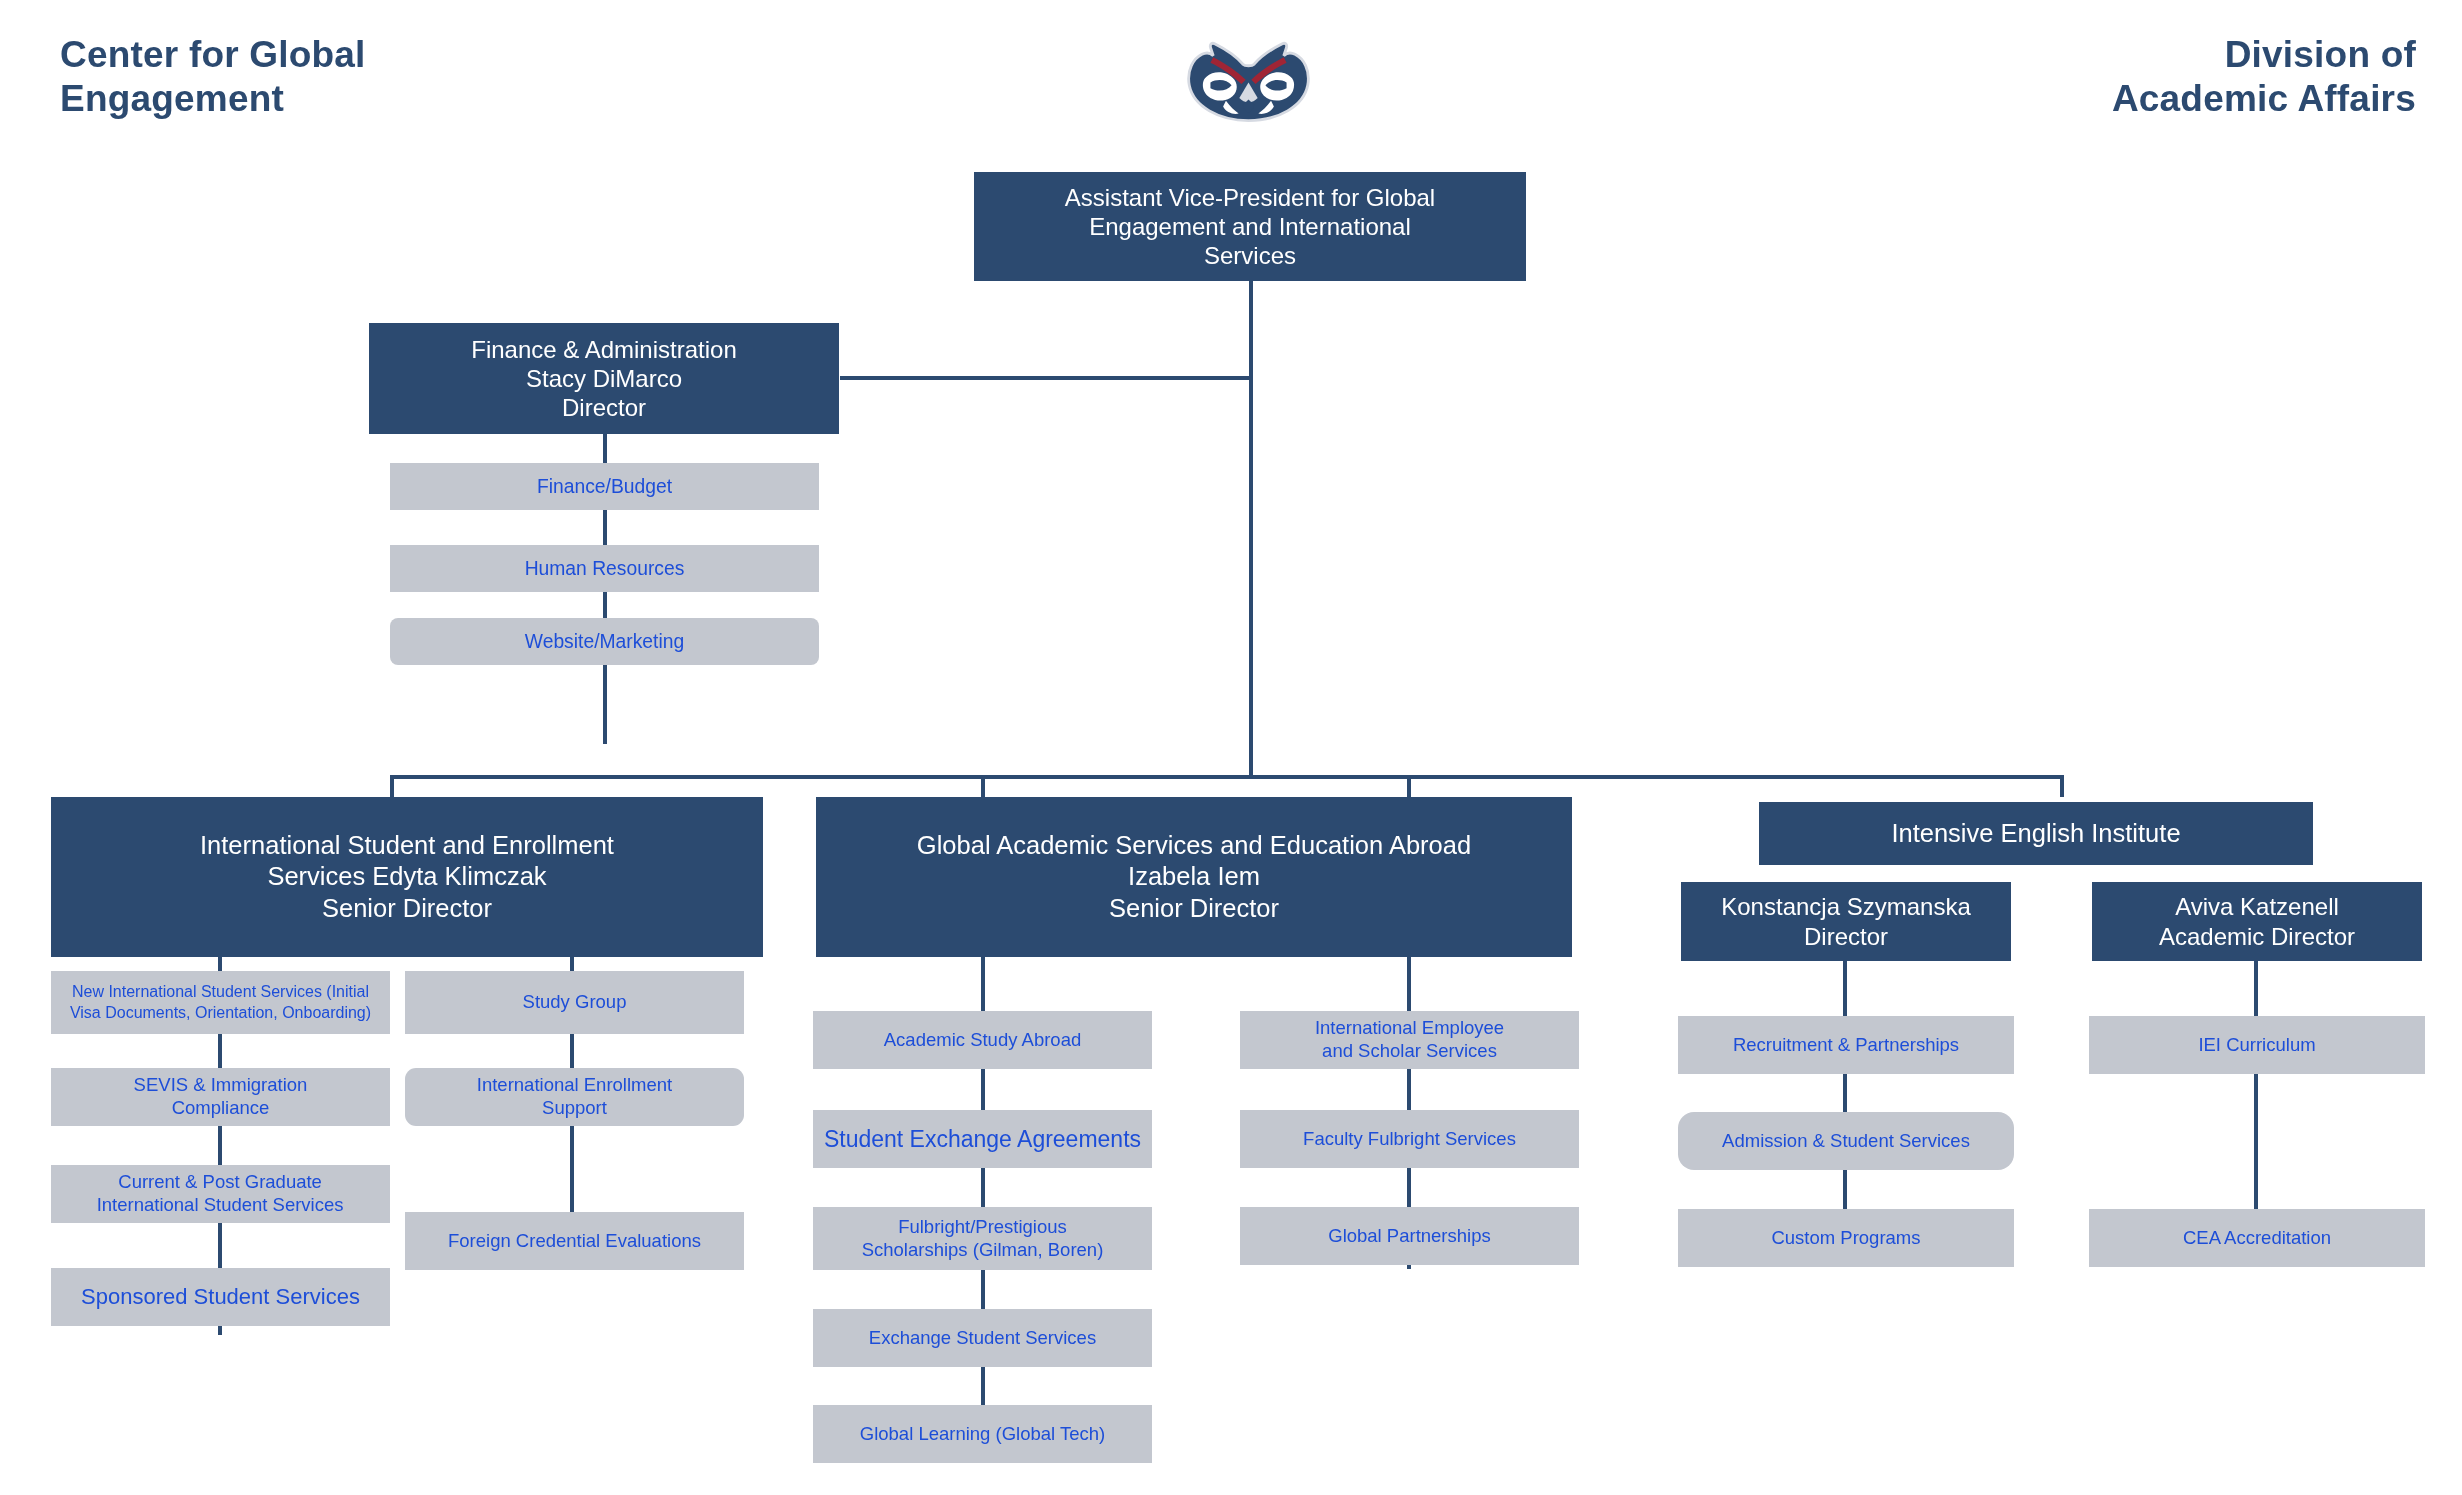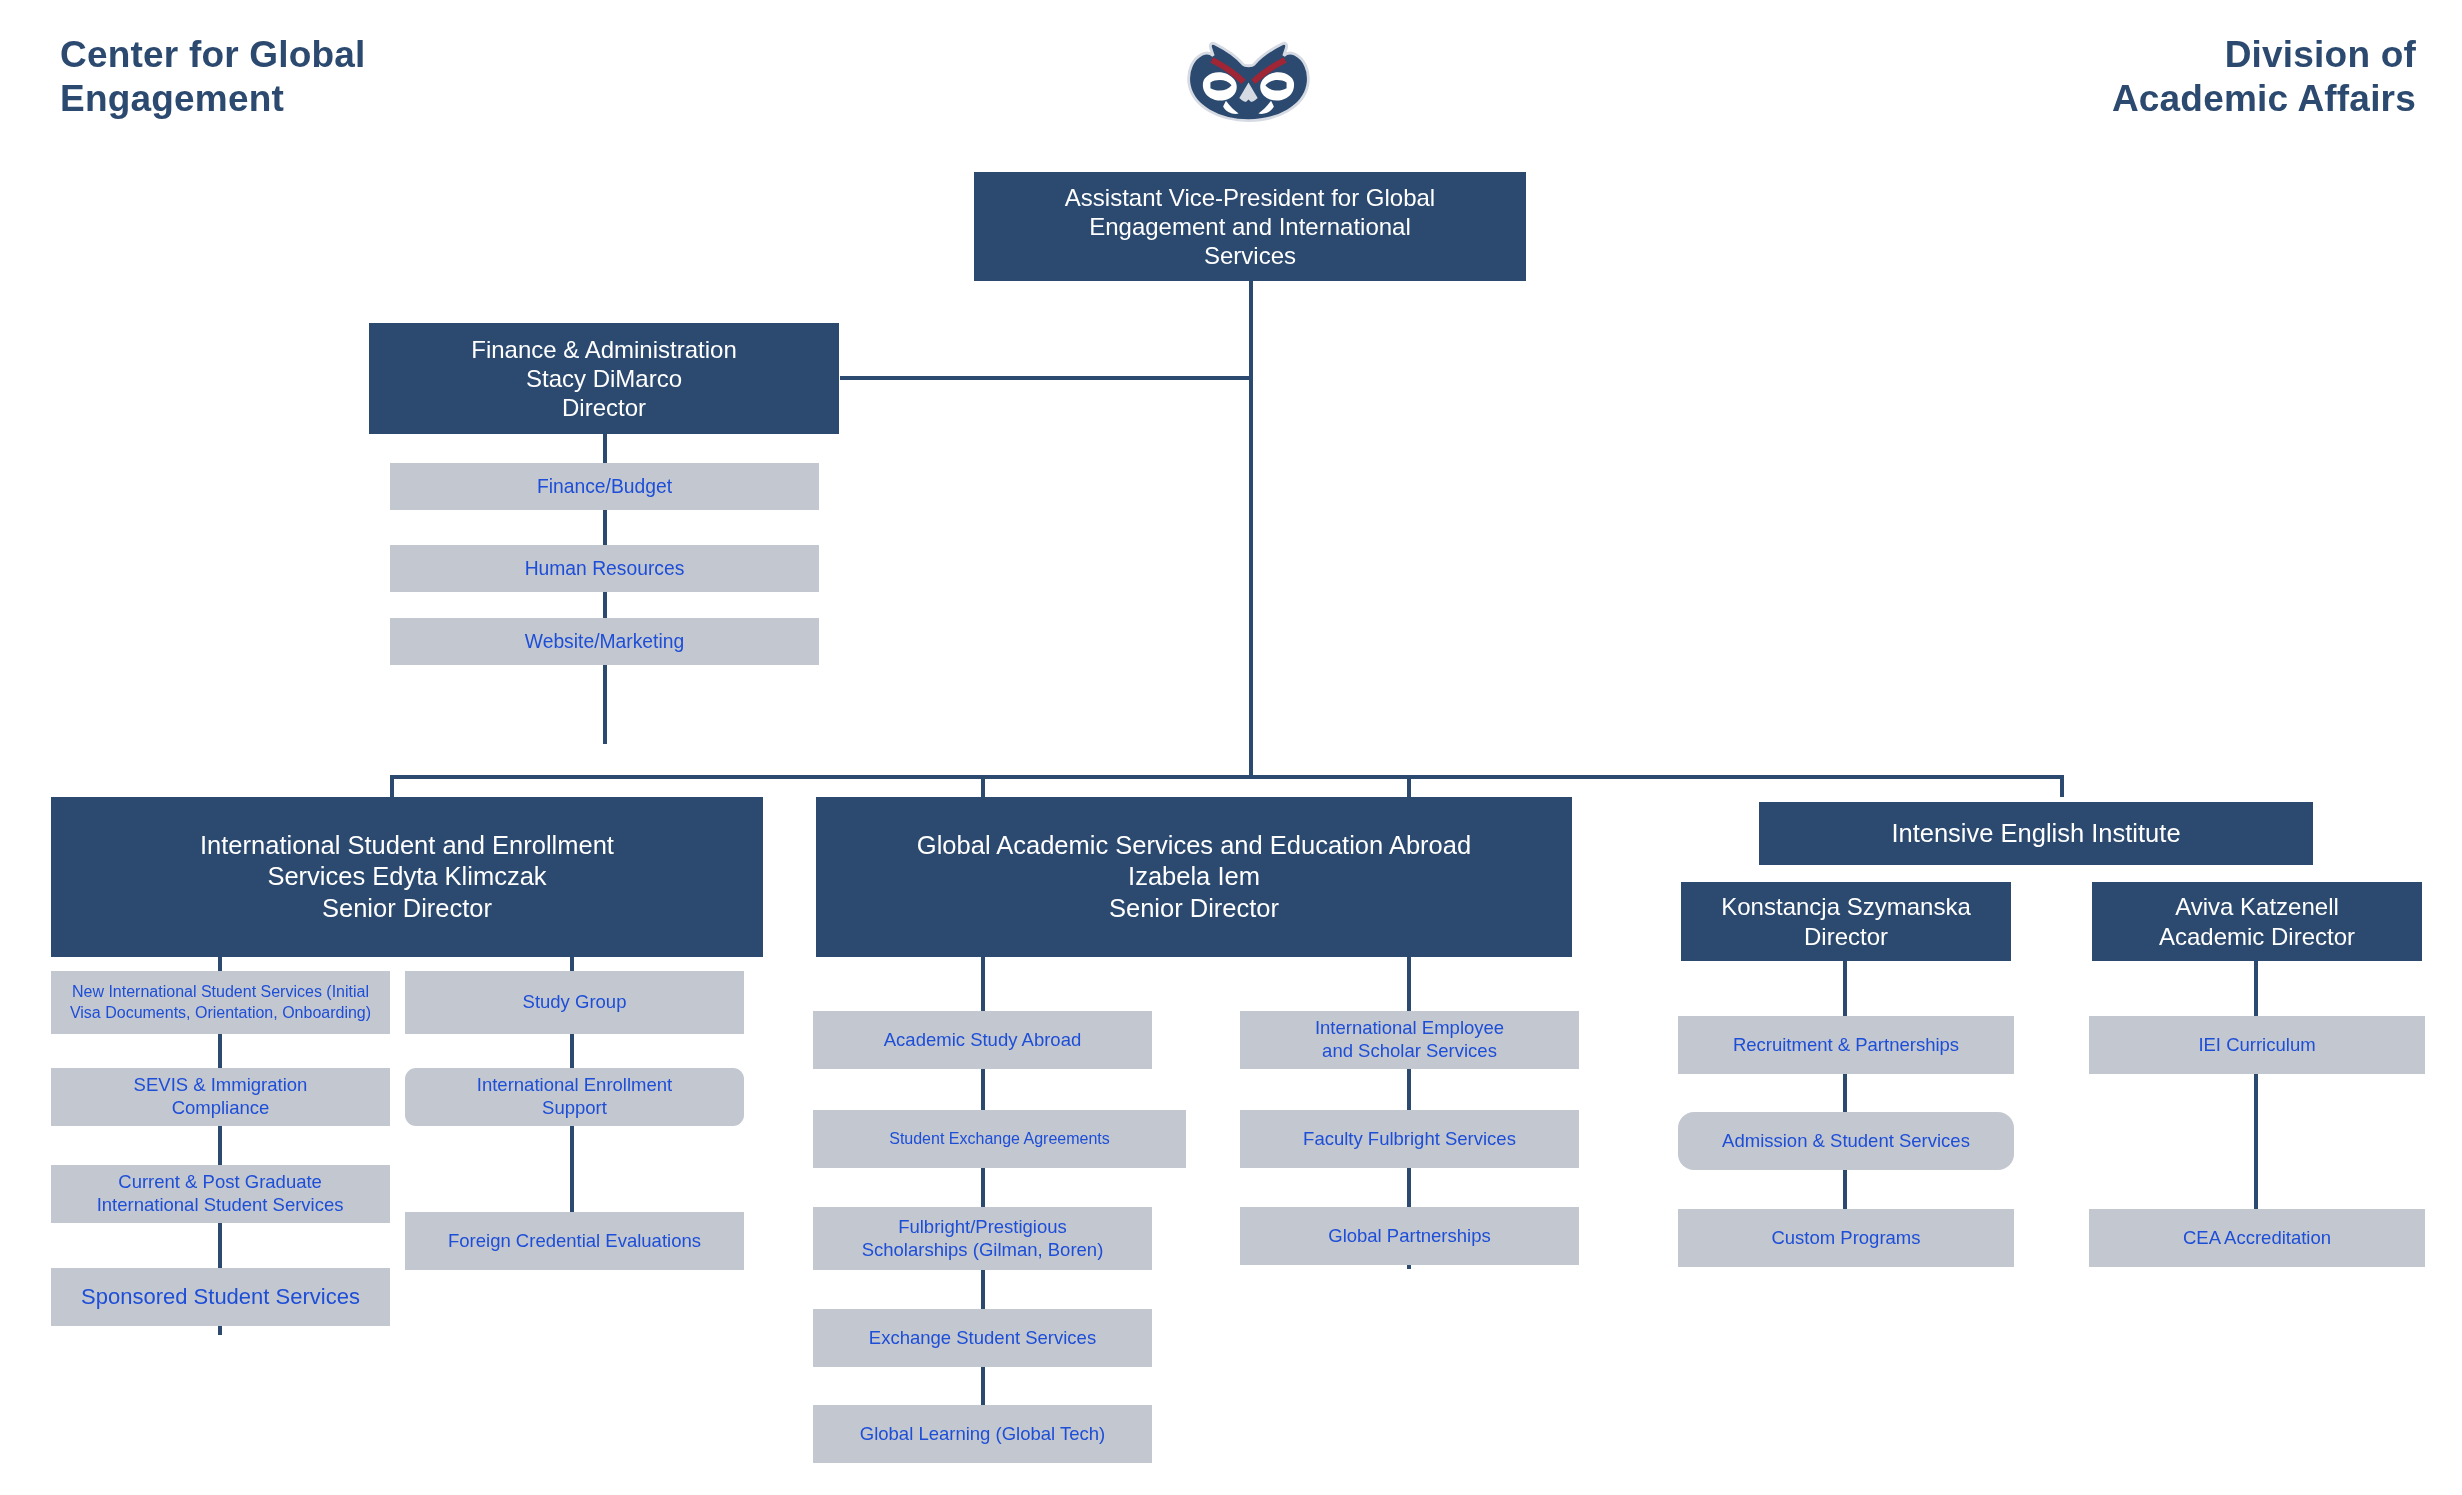--- a/index.html
+++ b/index.html
@@ -120,21 +120,21 @@
   <div class="abs line v" style="left:603px; top:434px; width:3.5px; height:310px;"></div>
 
   <div class="abs node gray" style="left:390px; top:463px; width:429px; height:47px; font-size:19.3px;">
     <span class="txt">Finance/Budget</span>
   </div>
 
   <div class="abs node gray" style="left:390px; top:545px; width:429px; height:47px; font-size:19.3px;">
     <span class="txt">Human Resources</span>
   </div>
 
-  <div class="abs node gray" style="left:390px; top:618px; width:429px; height:47px; font-size:19.3px;">
+  <div class="abs node gray" style="left:390px; top:618px; width:429px; height:47px; font-size:19.3px;border-radius:8px;">
     <span class="txt">Website/Marketing</span>
   </div>
 
 
   <div class="abs line h" style="left:390px; top:775px; width:1673px; height:4.4px;"></div>
 
   <div class="abs line v" style="left:390px; top:775px; width:3.5px; height:22px;"></div>
   <div class="abs line v" style="left:981px; top:775px; width:3.5px; height:22px;"></div>
   <div class="abs line v" style="left:1407px; top:775px; width:3.5px; height:22px;"></div>
   <div class="abs line v" style="left:2060px; top:775px; width:3.5px; height:22px;"></div>
@@ -185,21 +185,21 @@
 Izabela Iem
 Senior Director</span>
   </div>
 
   <div class="abs line v" style="left:981px; top:957px; width:3.5px; height:506px;"></div>
 
   <div class="abs node gray" style="left:813px; top:1011px; width:339px; height:58px; font-size:18.5px;">
     <span class="txt">Academic Study Abroad</span>
   </div>
 
-  <div class="abs node gray" style="left:813px; top:1110px; width:373px; height:58px; font-size:16px;">
+  <div class="abs node gray" style="left:813px; top:1110px; width:339px; height:58px; font-size:23px;">
     <span class="txt">Student Exchange Agreements</span>
   </div>
 
   <div class="abs node gray" style="left:813px; top:1207px; width:339px; height:63px; font-size:18.5px;">
     <span class="txt">Fulbright/Prestigious
 Scholarships (Gilman, Boren)</span>
   </div>
 
   <div class="abs node gray" style="left:813px; top:1309px; width:339px; height:58px; font-size:18.5px;">
     <span class="txt">Exchange Student Services</span>

